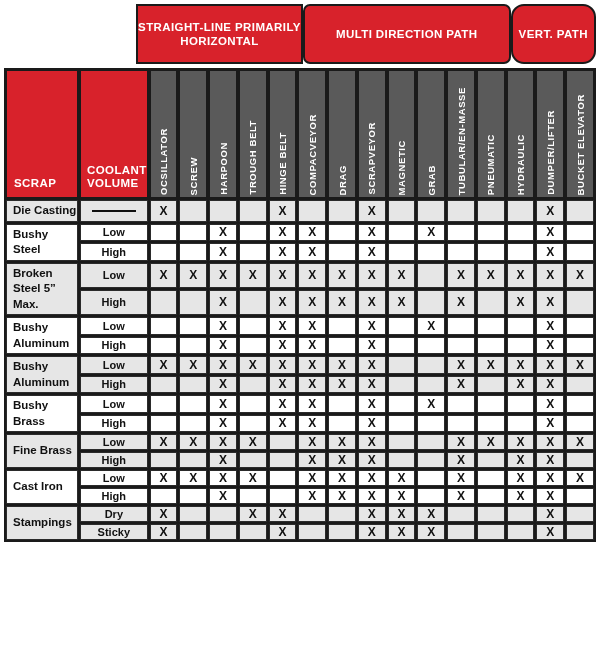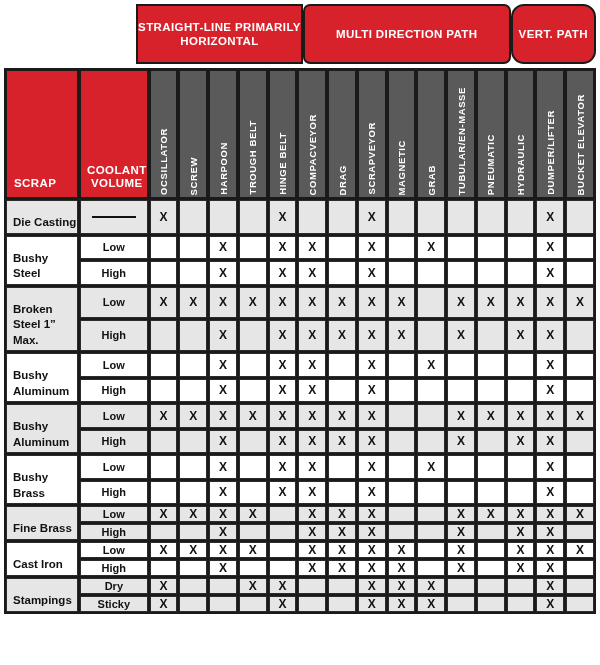--- a/index.html
+++ b/index.html
@@ -41,42 +41,42 @@
   }
 
   
   .corner{
     background:#D8222B;color:#fff;
     font-weight:bold;font-size:11.5px;letter-spacing:.4px;
     vertical-align:bottom;text-align:left;
     padding:0 0 7px 7px;text-transform:uppercase;line-height:1.15;
     border:1.5px solid #1a1a1a;
   }
-  .corner.two{padding-left:6px;text-align:center;}
+  .corner.two{padding-left:6px;}
 
   
   th.vhead{
     background:#5A5A5A;color:#fff;
     vertical-align:bottom;text-align:center;
     height:128px;
     border:1.5px solid #1a1a1a;
   }
   th.vhead span{
     display:inline-block;
     writing-mode:vertical-rl;transform:rotate(180deg);
     font-weight:bold;font-size:9.5px;letter-spacing:.6px;
     text-transform:uppercase;white-space:nowrap;
     padding-bottom:5px;
   }
 
   
   td.scrap{
     width:72px;text-align:left;vertical-align:middle;
     font-weight:bold;font-size:11.5px;line-height:1.35;
-    padding:14px 0 2px 6px;color:#111;
+    padding:2px 0 2px 6px;color:#111;
   }
   td.coolant{
     width:60px;text-align:center;vertical-align:middle;
     font-weight:bold;font-size:11px;color:#111;
   }
   td.mark{
     text-align:center;vertical-align:middle;
     font-weight:bold;font-size:12px;color:#111;
   }
   tr.shade td{background:#E6E6E6;}
@@ -171,21 +171,21 @@
           <td class="mark">X</td>
           <td class="mark"></td>
           <td class="mark"></td>
           <td class="mark"></td>
           <td class="mark"></td>
           <td class="mark"></td>
           <td class="mark">X</td>
           <td class="mark"></td>
         </tr>
         <tr class="shade">
-          <td class="scrap" rowspan="2">Broken Steel 1” Max.</td>
+          <td class="scrap" rowspan="2">Broken Steel 5” Max.</td>
           <td class="coolant">Low</td>
           <td class="mark">X</td>
           <td class="mark">X</td>
           <td class="mark">X</td>
           <td class="mark">X</td>
           <td class="mark">X</td>
           <td class="mark">X</td>
           <td class="mark">X</td>
           <td class="mark">X</td>
           <td class="mark">X</td>

